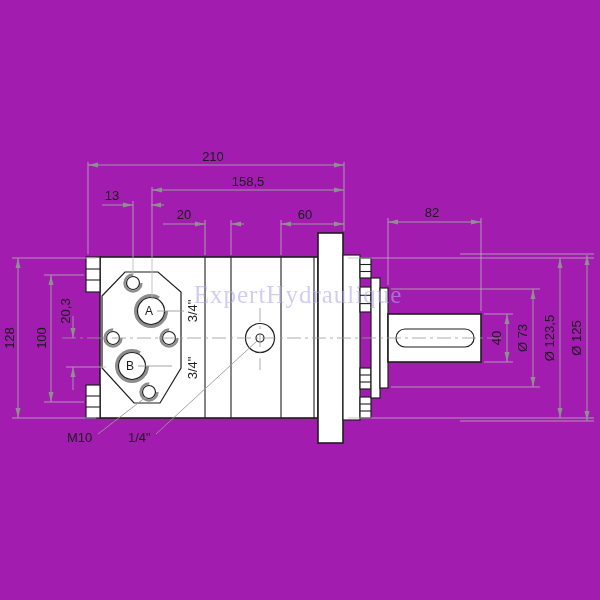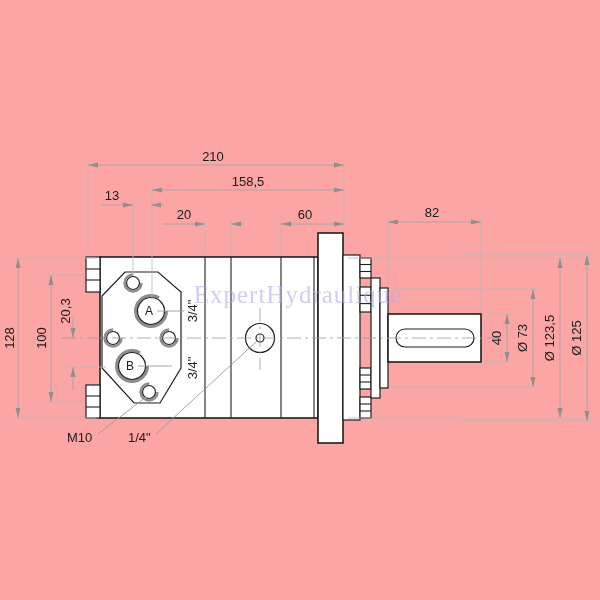--- a/index.html
+++ b/index.html
@@ -1,16 +1,16 @@
 <!DOCTYPE html>
 <html><head>
 <meta charset="utf-8">
 <style>
   html,body{margin:0;padding:0;background:#ffffff;}
-  .stage{position:relative;width:600px;height:600px;background:#fca5a5;overflow:hidden;
+  .stage{position:relative;width:600px;height:600px;background:#a21caf;overflow:hidden;
          font-family:"Liberation Sans",sans-serif;}
   svg{position:absolute;left:0;top:0;}
   svg text{font-family:"Liberation Sans",sans-serif;font-size:13px;fill:#1b1b1b;}
   svg text.small{font-size:12px;}
   svg text.wm{font-family:"Liberation Serif",serif;font-size:25px;fill:#b3a9e9;opacity:.58;letter-spacing:1px;}
   .part{fill:#ffffff;stroke:#1f1f1f;stroke-width:1.6;}
   .part2{fill:#ffffff;stroke:#1f1f1f;stroke-width:1.2;}
   .iline{stroke:#1f1f1f;stroke-width:1.1;fill:none;}
   .dim{stroke:#a5a5a5;stroke-width:.9;fill:none;}
   .ext{stroke:#b8b8b8;stroke-width:.8;fill:none;}

